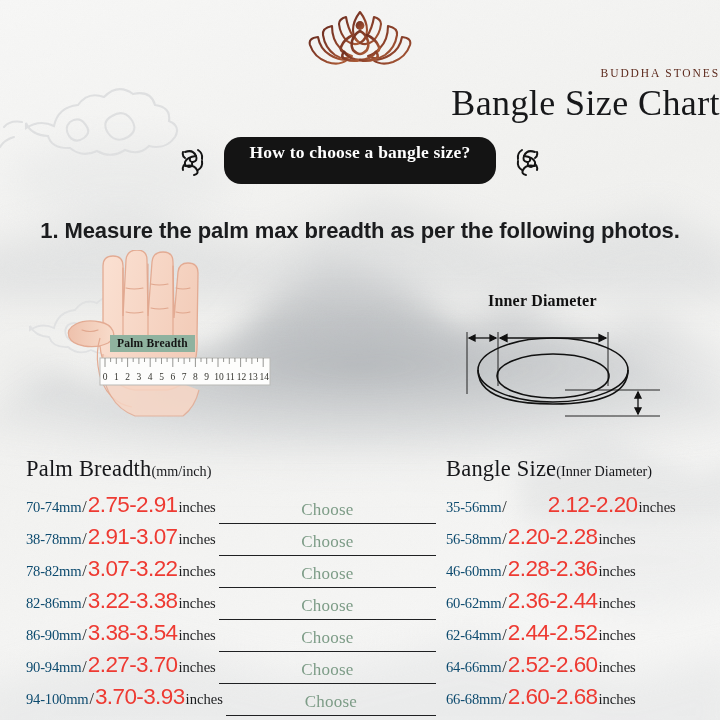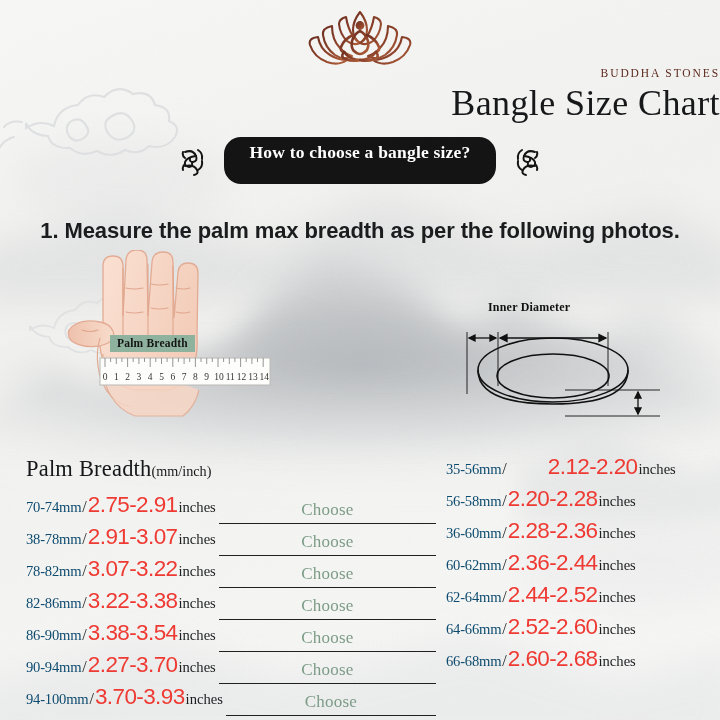--- a/index.html
+++ b/index.html
@@ -84,24 +84,24 @@
     font-size:11.5px;
     padding:2px 7px 3px;
     letter-spacing:0.2px;
     white-space:nowrap;
     z-index:3;
   }
 
   
   #bangle-figure { position:absolute; left:460px; top:292px; width:200px; height:130px; }
   #inner-diameter-label {
-    position:absolute; left:28px; top:8px;
+    position:absolute; left:28px; top:0;
     font-family:"Liberation Serif", serif;
     font-weight:bold;
-    font-size:12px;
+    font-size:16px;
     color:#111;
     letter-spacing:0.2px;
     white-space:nowrap;
   }
   #bangle-figure svg { position:absolute; left:0; top:20px; }
 
   
   .table-col { position:absolute; top:456px; }
   #col-left  { left:26px;  width:410px; }
   #col-right { left:446px; width:272px; }
@@ -502,35 +502,38 @@
           <span class="unit">inches</span>
           <span class="choose-slot">
             <span class="choose-text" style="color: rgb(125, 156, 135);">Choose</span>
             <span class="choose-rule"></span>
           </span>
         </div>
       </div>
   </div>
 
   <div id="col-right" class="table-col">
+    <div class="col-header">
+      <span class="big">Bangle Size</span><span class="small">(Inner Diameter)</span>
+    </div>
     <div id="right-rows">
         <div class="size-row">
           <span class="mm">35-56mm</span>
           <span class="slash">/</span>
           <span class="inch-val" style="color: rgb(238, 58, 50); margin-left: 40px;">2.12-2.20</span>
           <span class="unit">inches</span>
         </div>
         <div class="size-row">
           <span class="mm">56-58mm</span>
           <span class="slash">/</span>
           <span class="inch-val" style="color: rgb(238, 58, 50);">2.20-2.28</span>
           <span class="unit">inches</span>
         </div>
         <div class="size-row">
-          <span class="mm">36-60mm</span>
+          <span class="mm">46-60mm</span>
           <span class="slash">/</span>
           <span class="inch-val" style="color: rgb(238, 58, 50);">2.28-2.36</span>
           <span class="unit">inches</span>
         </div>
         <div class="size-row">
           <span class="mm">60-62mm</span>
           <span class="slash">/</span>
           <span class="inch-val" style="color: rgb(238, 58, 50);">2.36-2.44</span>
           <span class="unit">inches</span>
         </div>

